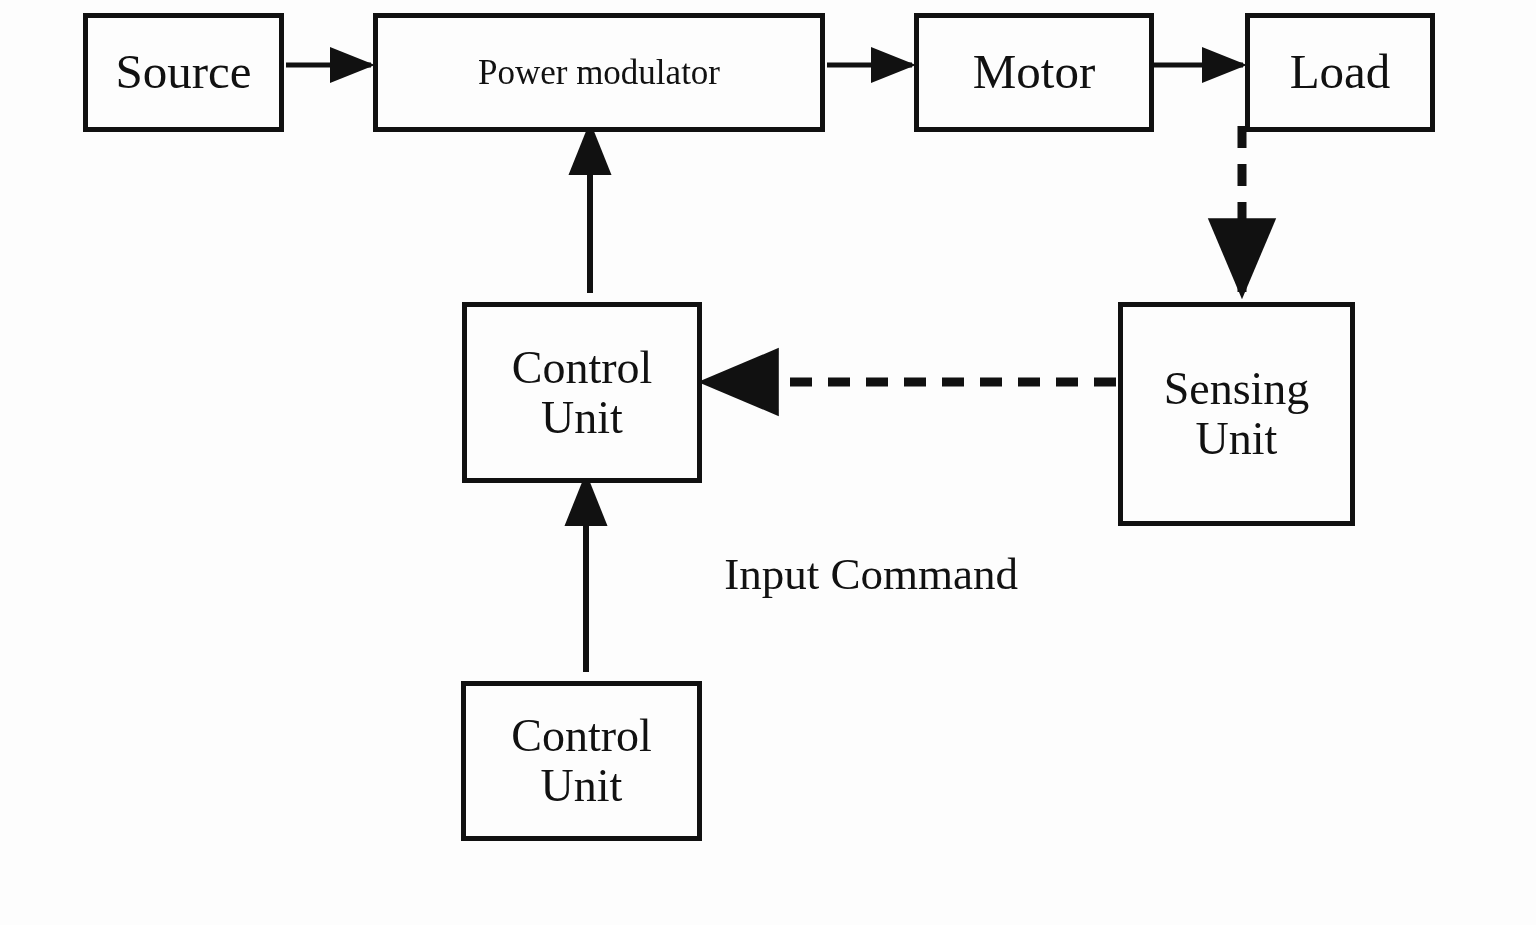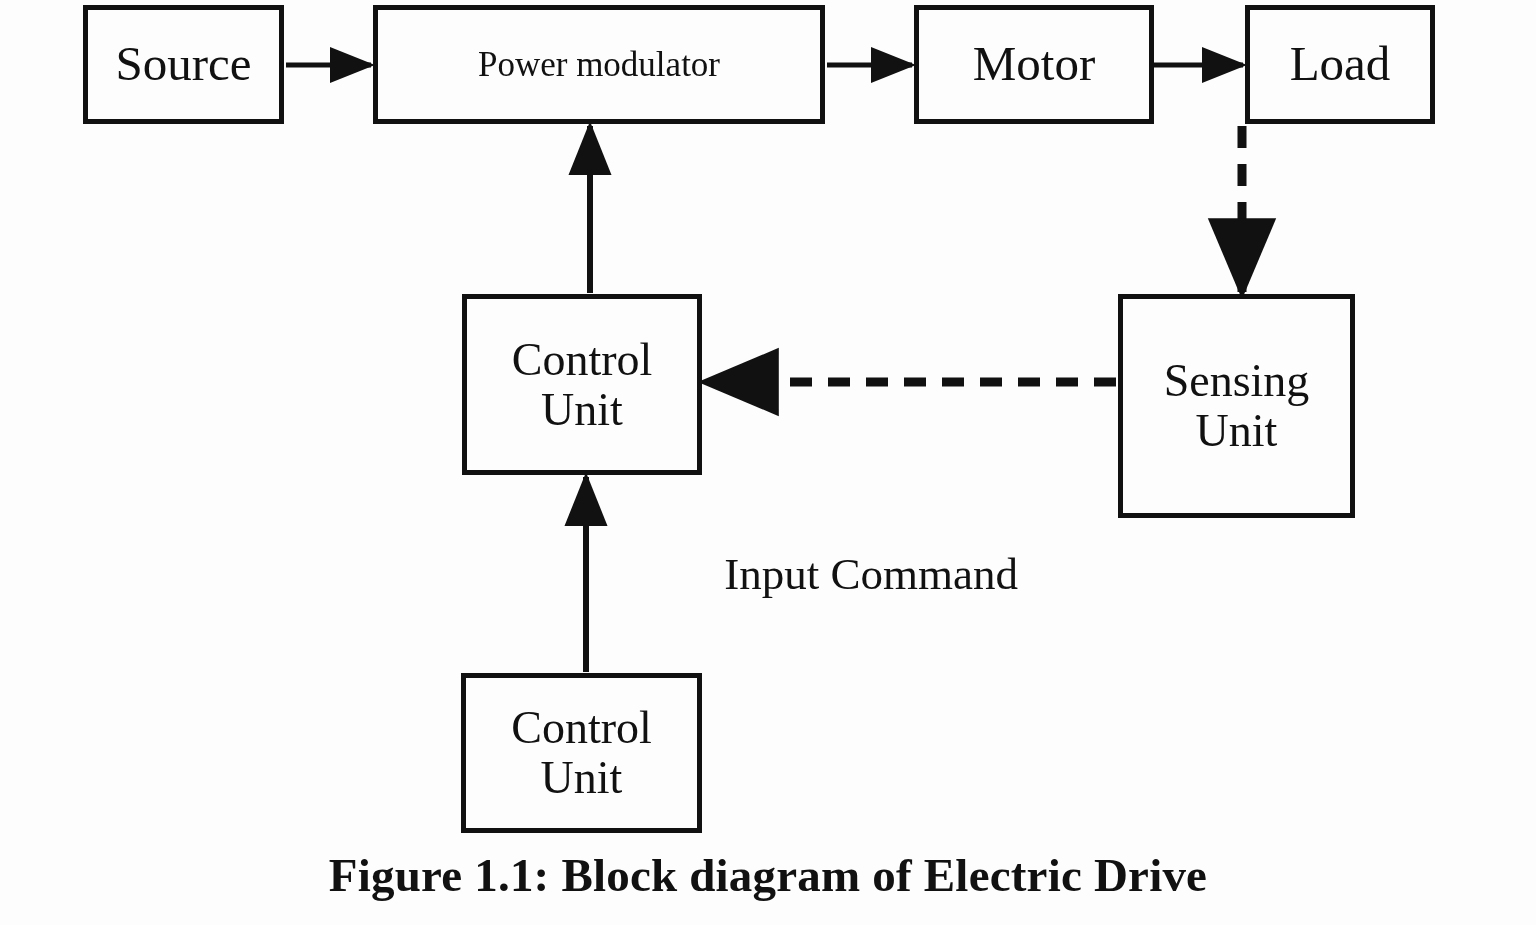--- a/index.html
+++ b/index.html
@@ -30,20 +30,21 @@
     border: 5px solid #111111;
     background: #fdfdfd;
     display: flex;
     flex-direction: column;
     align-items: center;
     justify-content: center;
     color: #111111;
     font-family: "Liberation Serif", "DejaVu Serif", serif;
     line-height: 1.08;
     z-index: 3;
+    margin-top: 8px;
   }
   .node-label {
     display: block;
     white-space: nowrap;
     text-align: center;
   }
   
   #block-source      { left: 83px;   top: 5px;   width: 201px; height: 119px; font-size: 49px; }
   #block-power       { left: 373px;  top: 5px;   width: 452px; height: 119px; font-size: 35px; }
   #block-motor       { left: 914px;  top: 5px;   width: 240px; height: 119px; font-size: 49px; }
@@ -148,15 +149,14 @@
     <span class="node-label">Unit</span>
   </div>
 
   <div class="node-box" id="block-control-bot">
     <span class="node-label">Control</span>
     <span class="node-label">Unit</span>
   </div>
 
   <div id="edge-input-command-label">Input Command</div>
 
-  <div id="figure-caption">Figure 1.1: Block diagram of Electric Drive</div>
 
 </div>
 
 </body></html>

